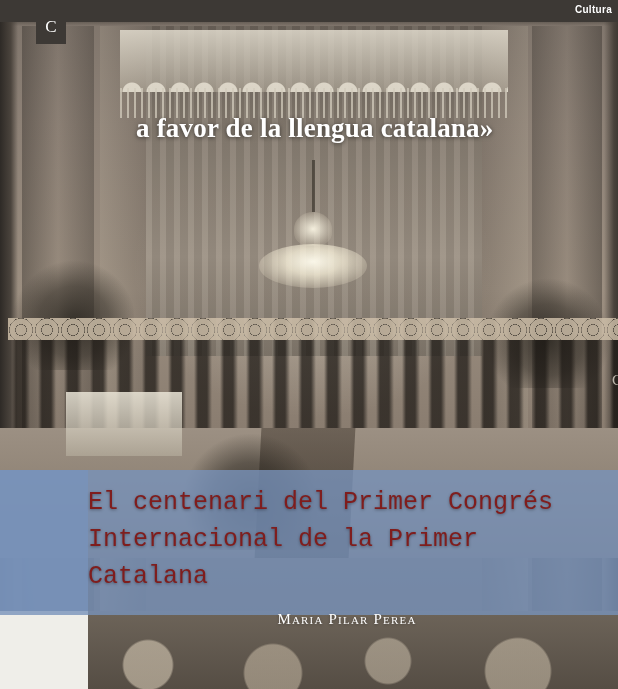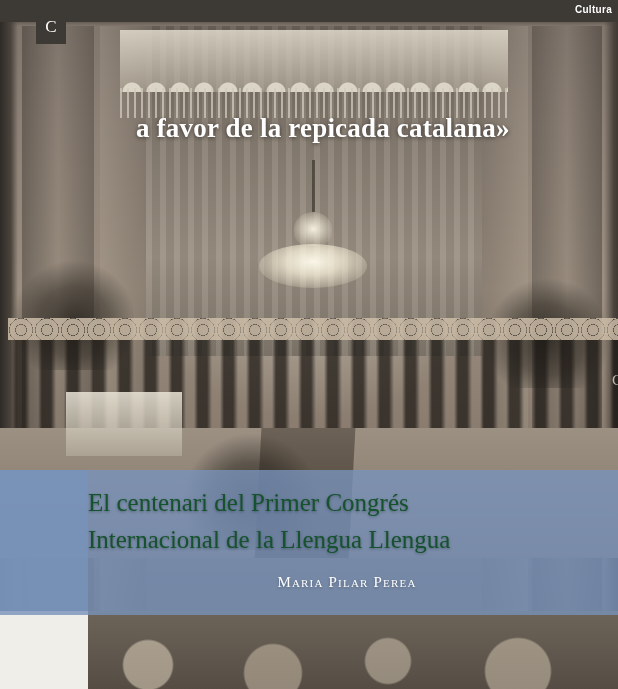--- a/index.html
+++ b/index.html
@@ -226,22 +226,22 @@
   .blueband {
     position: absolute;
     left: 0; right: 0; top: 470px; height: 145px;
     background: rgba(120,146,186,0.80);
   }
   .blueband-inner {
     position: absolute;
     left: 88px; top: 484px; right: 20px;
   }
   .book-title {
-    color: #14532d;
-    font-family: Liberation Serif, serif;
+    color: #7f1d1d;
+    font-family: Liberation Mono, monospace;
     font-size: 25px;
     line-height: 37px;
     text-shadow: 0 1px 3px rgba(0,0,0,.35);
   }
   .author {
     margin-top: 16px;
     color: #ffffff;
     font-family: "Liberation Serif", serif;
     font-size: 15px;
     letter-spacing: 1.2px;
@@ -304,31 +304,31 @@
     <div class="table-front"></div>
     <div class="palm palm-3"></div>
   </div>
 
   <div class="topbar"></div>
   <div class="topbar-label">Cultura</div>
   <div class="corner-c">C</div>
   <div class="side-c">C</div>
 
   <div class="headline">
-    <span class="l2">a favor de la repicada catalana»</span>
+    <span class="l2">a favor de la llengua catalana»</span>
   </div>
 
   <div class="bottom-crowd"></div>
   <div class="bottom-left-white"></div>
 
   <div class="blueband"></div>
   <div class="blue-strip"></div>
 
   <div class="blueband-inner">
     <div class="book-title">
       <div>El centenari del Primer Congrés</div>
-      <div>Internacional de la Llengua Llengua</div>
+      <div>Internacional de la Primer Catalana</div>
     </div>
     <div class="author">Maria Pilar Perea</div>
   </div>
 
 
 </div>
 
 </body></html>

